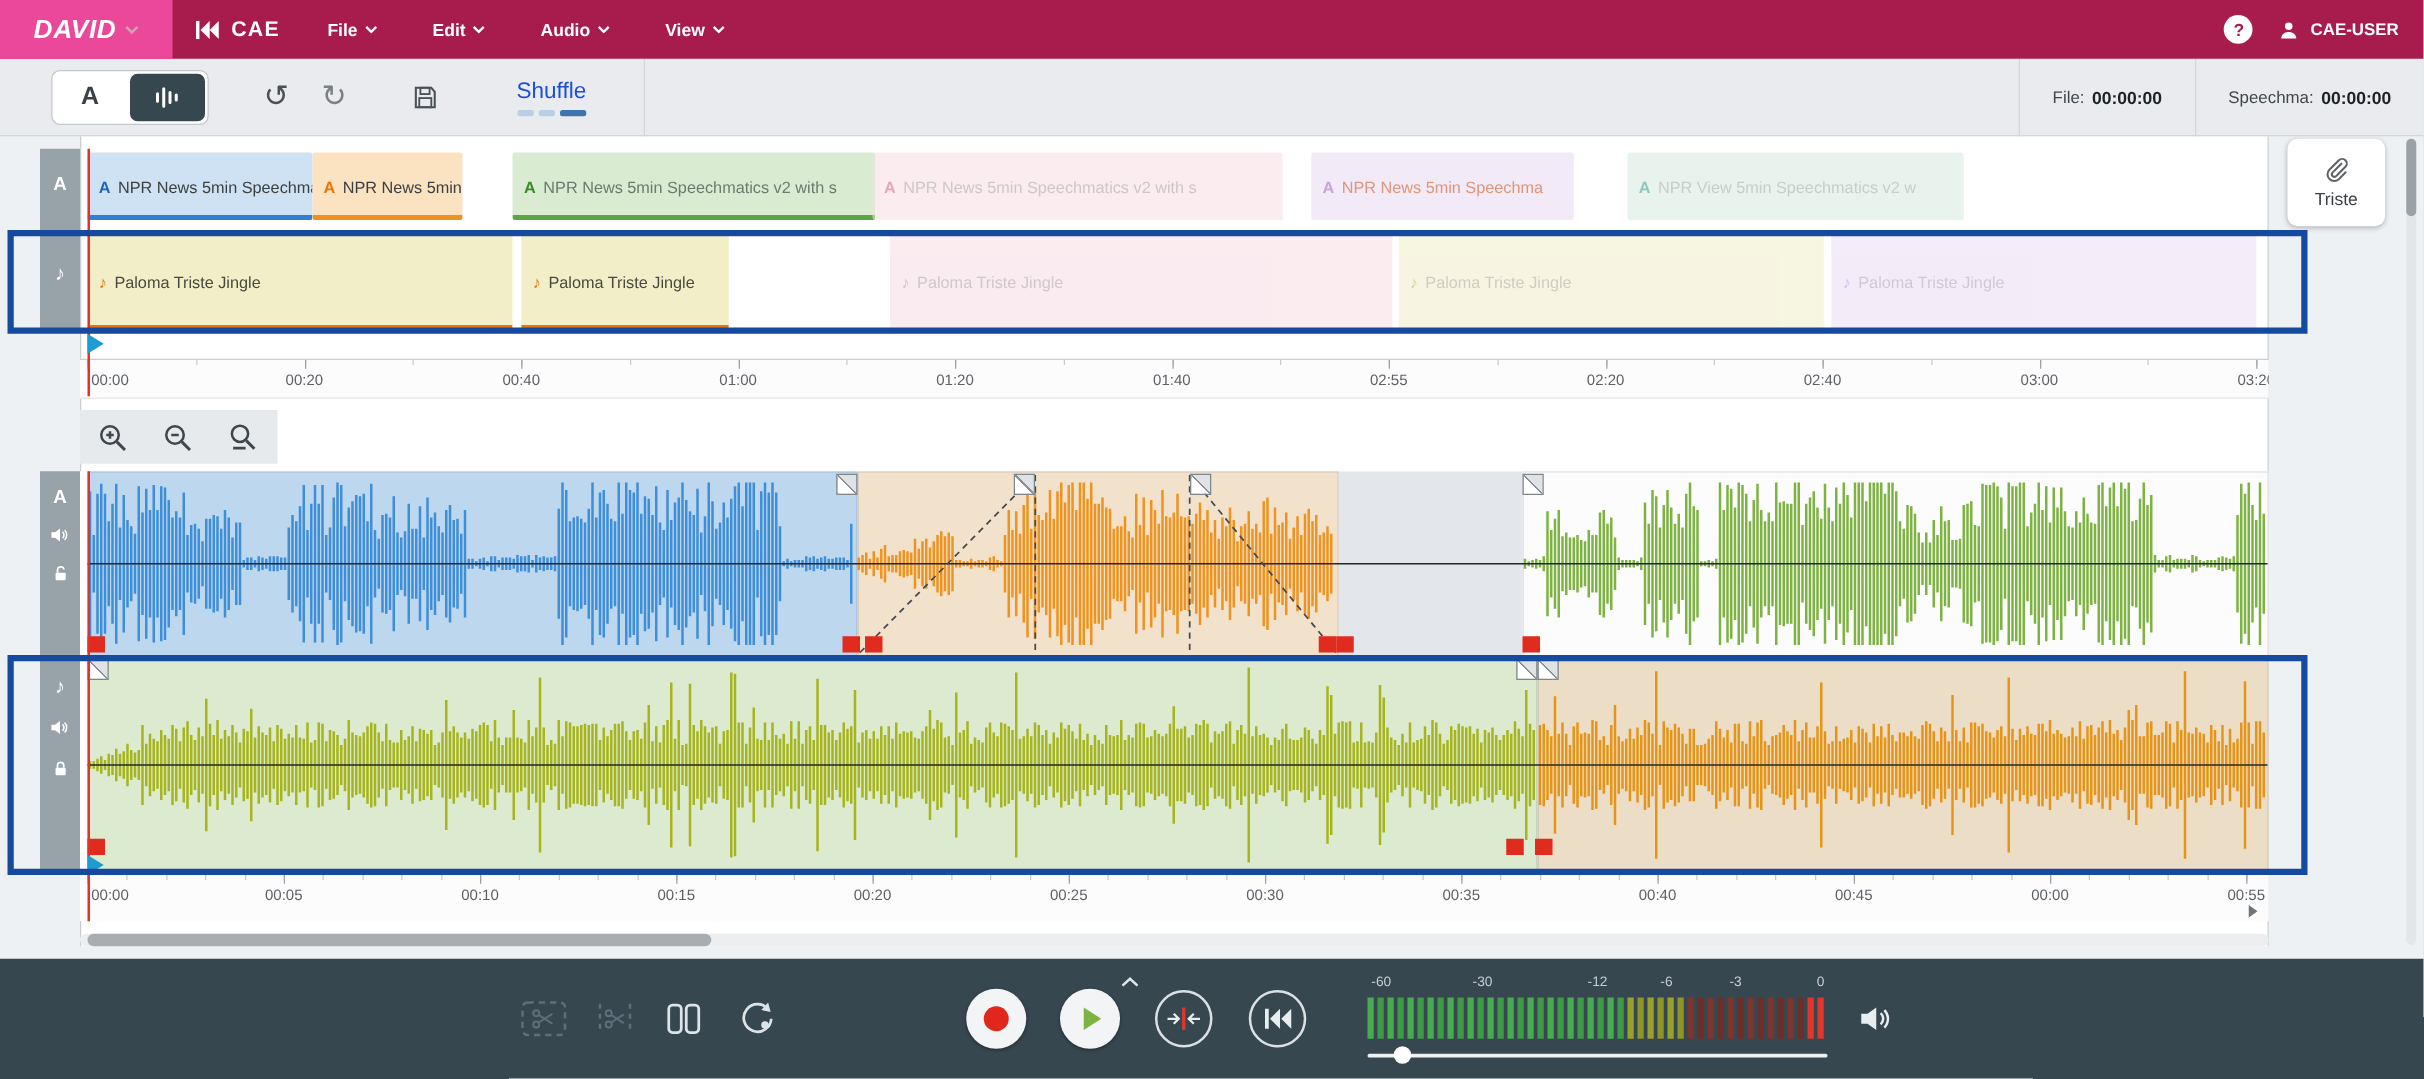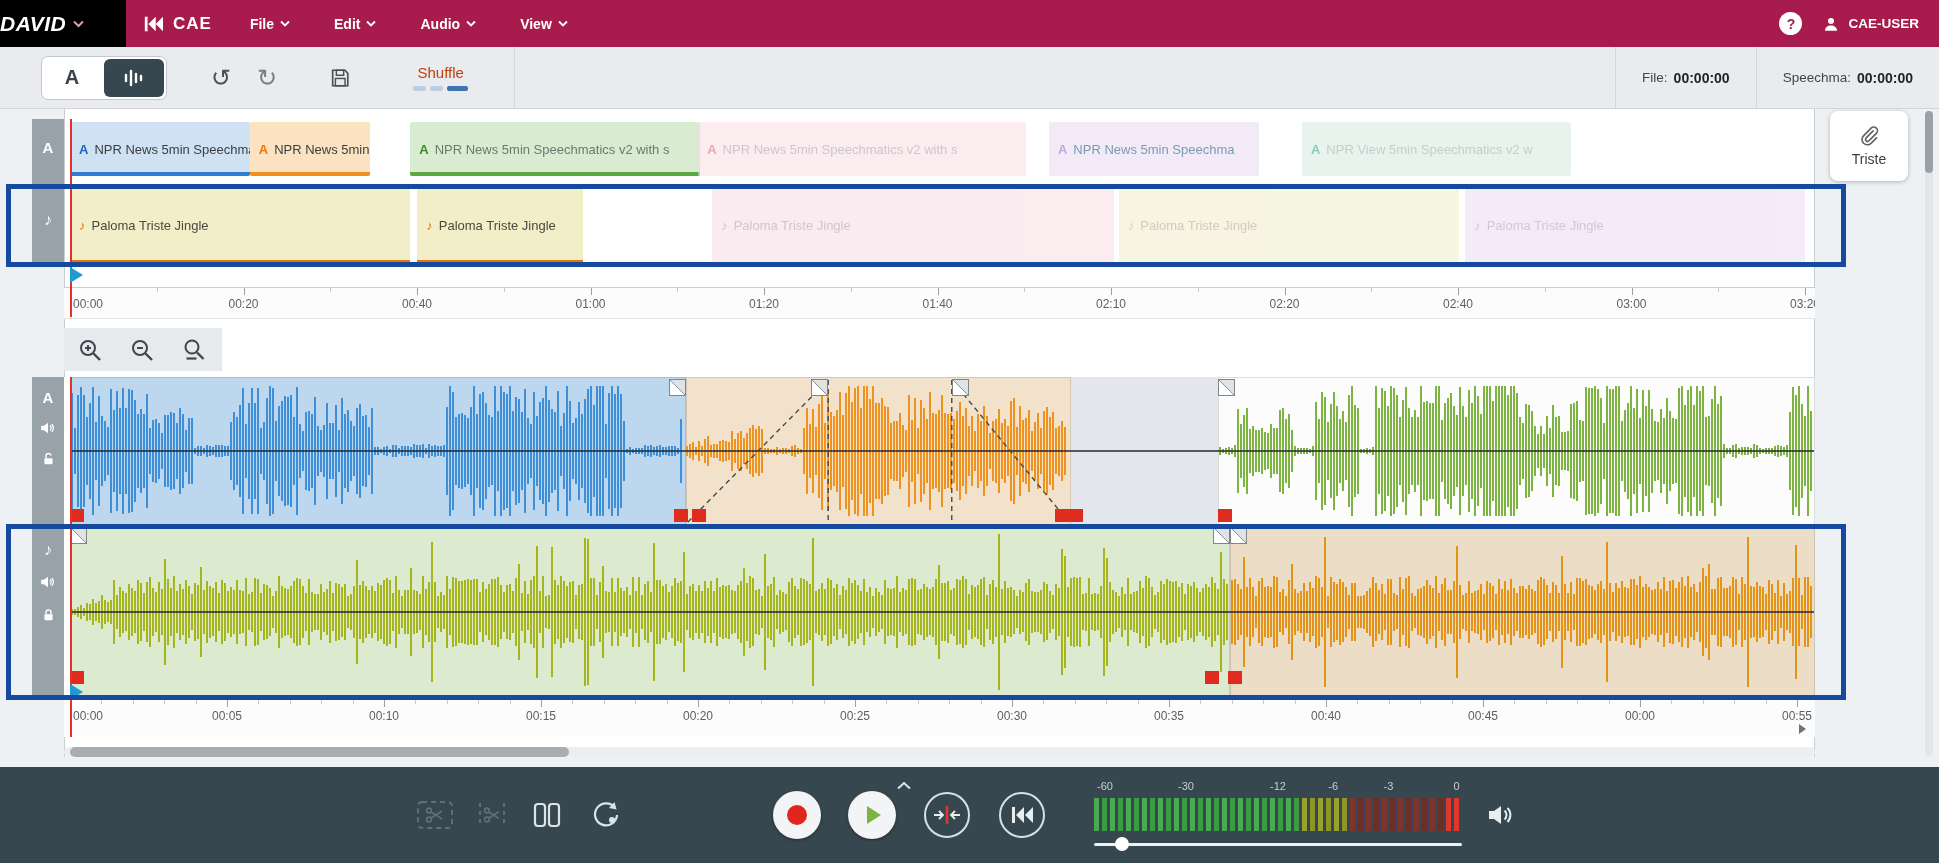--- a/index.html
+++ b/index.html
@@ -3,22 +3,22 @@
 <meta charset="utf-8">
 <style>
   html,body{margin:0;padding:0;background:#d8dcdf;}
   *{box-sizing:border-box;}
   #app{position:relative;width:1939px;height:863px;font-family:"Liberation Sans",sans-serif;
        background:#eef1f4;overflow:hidden;}
 
   
   #menubar{position:absolute;left:0;top:0;width:100%;height:47px;background:#a81c4d;
            display:flex;align-items:center;color:#fff;z-index:20;}
-  #logoBox{height:100%;width:126px;background:#000000;display:flex;align-items:center;
-           gap:7px;flex:none;}
+  #logoBox{height:100%;width:138px;background:#ec4899;display:flex;align-items:center;
+           justify-content:center;gap:7px;flex:none;}
   #logoText{font-weight:800;font-style:italic;font-size:21px;letter-spacing:.5px;}
   #brand{display:flex;align-items:center;gap:9px;margin-left:16px;}
   #brandName{font-size:17px;font-weight:600;letter-spacing:1px;}
   #menus{display:flex;gap:44px;margin-left:38px;}
   .menu-item{display:flex;align-items:center;gap:6px;font-size:14px;font-weight:700;cursor:default;}
   #mbRight{margin-left:auto;display:flex;align-items:center;gap:20px;margin-right:20px;}
   #helpBtn{width:23px;height:23px;border-radius:50%;background:#fff;color:#a81c4d;
            font-weight:700;font-size:14px;display:flex;align-items:center;justify-content:center;}
   #userBox{display:flex;align-items:center;gap:8px;font-size:13.5px;font-weight:700;}
 
@@ -28,21 +28,21 @@
   #segCtl{margin-left:41px;width:126px;height:44px;background:#fff;border:1px solid #c3c8cc;
           border-radius:7px;display:flex;align-items:center;}
   #segA{flex:1;text-align:center;font-size:20px;font-weight:600;color:#39424a;}
   #segWave{flex:1;height:38px;margin:2px;background:#37474f;border-radius:6px;
            display:flex;align-items:center;justify-content:center;}
   .tb-btn{display:flex;align-items:center;justify-content:center;}
   #undoBtn{margin-left:44px;font-size:24px;color:#4a5156;}
   #redoBtn{margin-left:26px;font-size:24px;color:#798086;}
   #saveBtn{margin-left:52px;}
   #shuffleBox{margin-left:62px;display:flex;flex-direction:column;align-items:center;gap:5px;}
-  #shuffleLabel{font-size:15px;color:#c2410c;}
+  #shuffleLabel{font-size:18px;color:#1d4ed8;}
   #shuffleBars{display:flex;gap:4px;align-items:center;}
   .sbar{height:5px;border-radius:2px;}
   .sbar.l{width:13px;background:#b9cfe6;}
   .sbar.d{width:21px;background:#3f74ae;}
   .vdiv{width:1px;height:62px;background:#d3d7db;margin-left:46px;}
   #stats{margin-left:auto;display:flex;height:62px;}
   .stat{display:flex;align-items:center;height:62px;padding:0 26px;border-left:1px solid #d3d7db;
         font-size:13.5px;color:#3f464c;white-space:nowrap;}
   .stat b{margin-left:6px;color:#1d2226;font-size:14px;}
 
@@ -271,21 +271,21 @@
         <span class="ovclip-icon" style="color:#3a8a28">A</span>
         <span class="ovclip-label" style="color:#6b7a6e">NPR News 5min Speechmatics v2 with s</span>
         <span class="ovclip-bar" style="background:#5aa844"></span>
       </div>
       <div class="ovclip" style="left: 634.2px; width: 328.06px; top: 3px; height: 54px; background: rgb(246, 221, 226); opacity: 0.55;">
         <span class="ovclip-icon" style="color:#d06079">A</span>
         <span class="ovclip-label" style="color:#a59aa0">NPR News 5min Speechmatics v2 with s</span>
       </div>
       <div class="ovclip" style="left: 984.945px; width: 210.272px; top: 3px; height: 54px; background: rgb(233, 217, 241); opacity: 0.55;">
         <span class="ovclip-icon" style="color:#9a5cc0">A</span>
-        <span class="ovclip-label" style="color:#0c4a6e">NPR News 5min Speechma</span>
+        <span class="ovclip-label" style="color:#c2410c">NPR News 5min Speechma</span>
       </div>
       <div class="ovclip" style="left: 1237.97px; width: 268.73px; top: 3px; height: 54px; background: rgb(215, 234, 223); opacity: 0.55;">
         <span class="ovclip-icon" style="color:#2d9e85">A</span>
         <span class="ovclip-label" style="color:#9aa5a0">NPR View 5min Speechmatics v2 w</span>
       </div>
     </div>
   <div id="ovRowM">
       <div class="ovclip" style="left: 6px; width: 340.275px; top: 7px; height: 78px; background: rgb(242, 239, 200);">
         <span class="ovclip-icon" style="color:#e8740c">♪</span>
         <span class="ovclip-label" style="color:#49493f">Paloma Triste Jingle</span>
@@ -337,21 +337,21 @@
       <span class="rlabel" style="left:179.5px;">00:20</span>
       <i class="tick major" style="left:353.0px"></i>
       <span class="rlabel" style="left:353.0px;">00:40</span>
       <i class="tick major" style="left:526.5px"></i>
       <span class="rlabel" style="left:526.5px;">01:00</span>
       <i class="tick major" style="left:700.0px"></i>
       <span class="rlabel" style="left:700.0px;">01:20</span>
       <i class="tick major" style="left:873.5px"></i>
       <span class="rlabel" style="left:873.5px;">01:40</span>
       <i class="tick major" style="left:1047.0px"></i>
-      <span class="rlabel" style="left:1047.0px;">02:10</span>
+      <span class="rlabel" style="left:1047.0px;">02:55</span>
       <i class="tick major" style="left:1220.5px"></i>
       <span class="rlabel" style="left:1220.5px;">02:20</span>
       <i class="tick major" style="left:1394.0px"></i>
       <span class="rlabel" style="left:1394.0px;">02:40</span>
       <i class="tick major" style="left:1567.5px"></i>
       <span class="rlabel" style="left:1567.5px;">03:00</span>
       <i class="tick major" style="left:1741.0px"></i>
       <span class="rlabel" style="left:1741.0px;">03:20</span>
     </div>
   <div id="ovPlayhead" class="playhead"></div>

